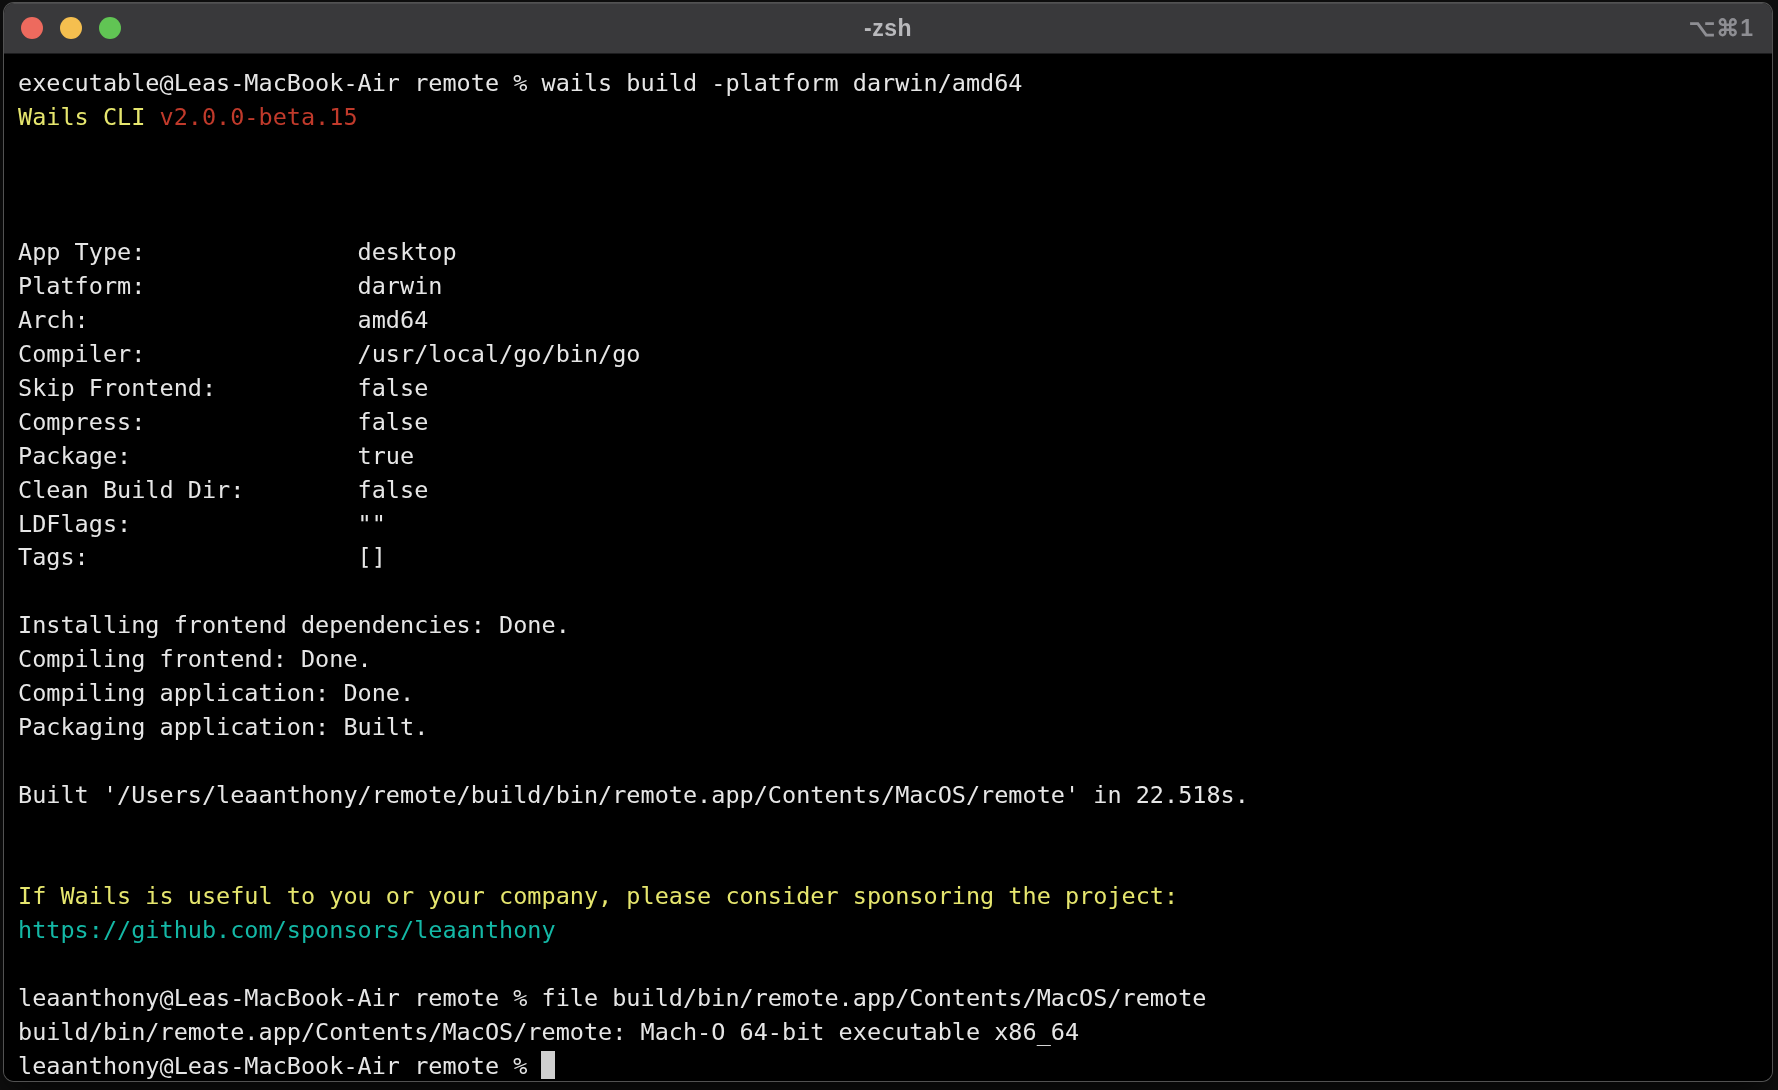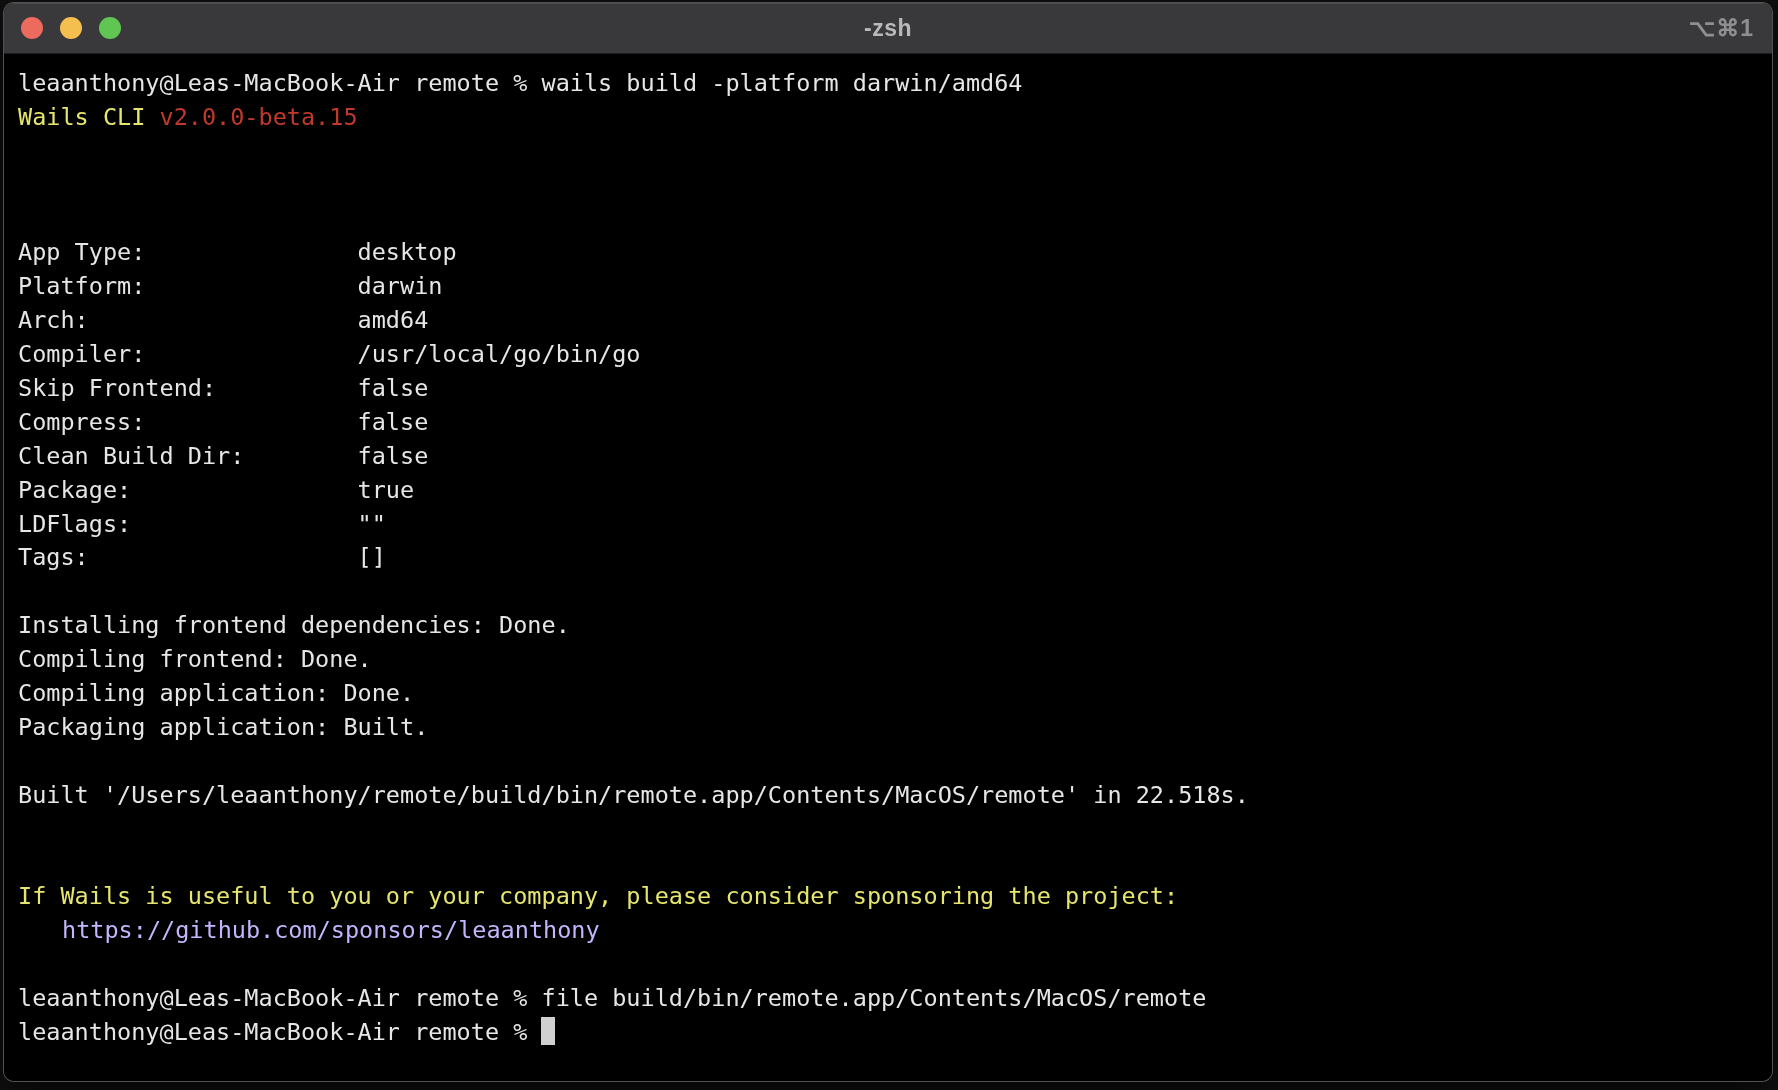--- a/index.html
+++ b/index.html
@@ -95,43 +95,44 @@
   <div class="titlebar">
     <div class="traffic">
       <div class="light" style="background: rgb(237, 106, 94);"></div>
       <div class="light" style="background: rgb(245, 191, 79);"></div>
       <div class="light" style="background: rgb(97, 197, 84);"></div>
     </div>
     <div class="title">-zsh</div>
     <div class="shortcut">⌥⌘1</div>
   </div>
   <div class="terminal">
-      <div class="line"><span>leaanthony@Leas-MacBook-Air remote % wails build -platform darwin/amd64</span></div>
+      <div class="line"><span>executable@Leas-MacBook-Air remote % wails build -platform darwin/amd64</span></div>
       <div class="line"><span style="color: rgb(230, 230, 110);">Wails CLI </span><span style="color: rgb(192, 58, 43);">v2.0.0-beta.15</span></div>
       <div class="line"></div>
       <div class="line"></div>
       <div class="line"></div>
       <div class="line"><span>App Type:               desktop</span></div>
       <div class="line"><span>Platform:               darwin</span></div>
       <div class="line"><span>Arch:                   amd64</span></div>
       <div class="line"><span>Compiler:               /usr/local/go/bin/go</span></div>
       <div class="line"><span>Skip Frontend:          false</span></div>
       <div class="line"><span>Compress:               false</span></div>
+      <div class="line"><span>Package:                true</span></div>
       <div class="line"><span>Clean Build Dir:        false</span></div>
-      <div class="line"><span>Package:                true</span></div>
       <div class="line"><span>LDFlags:                ""</span></div>
       <div class="line"><span>Tags:                   []</span></div>
       <div class="line"></div>
       <div class="line"><span>Installing frontend dependencies: Done.</span></div>
       <div class="line"><span>Compiling frontend: Done.</span></div>
       <div class="line"><span>Compiling application: Done.</span></div>
       <div class="line"><span>Packaging application: Built.</span></div>
       <div class="line"></div>
       <div class="line"><span>Built '/Users/leaanthony/remote/build/bin/remote.app/Contents/MacOS/remote' in 22.518s.</span></div>
       <div class="line"></div>
       <div class="line"></div>
       <div class="line"><span style="color: rgb(230, 230, 110); text-align: right;">If Wails is useful to you or your company, please consider sponsoring the project:</span></div>
-      <div class="line"><span style="color: #c4b5fd; margin-left: 44px;">https://github.com/sponsors/leaanthony</span></div>
+      <div class="line"><span style="color: #14b8a6;">https://github.com/sponsors/leaanthony</span></div>
       <div class="line"></div>
       <div class="line"><span>leaanthony@Leas-MacBook-Air remote % file build/bin/remote.app/Contents/MacOS/remote</span></div>
+      <div class="line"><span>build/bin/remote.app/Contents/MacOS/remote: Mach-O 64-bit executable x86_64</span></div>
       <div class="line"><span>leaanthony@Leas-MacBook-Air remote % </span><span class="cursor"></span></div>
     </div>
 </div>
 
 </body></html>

